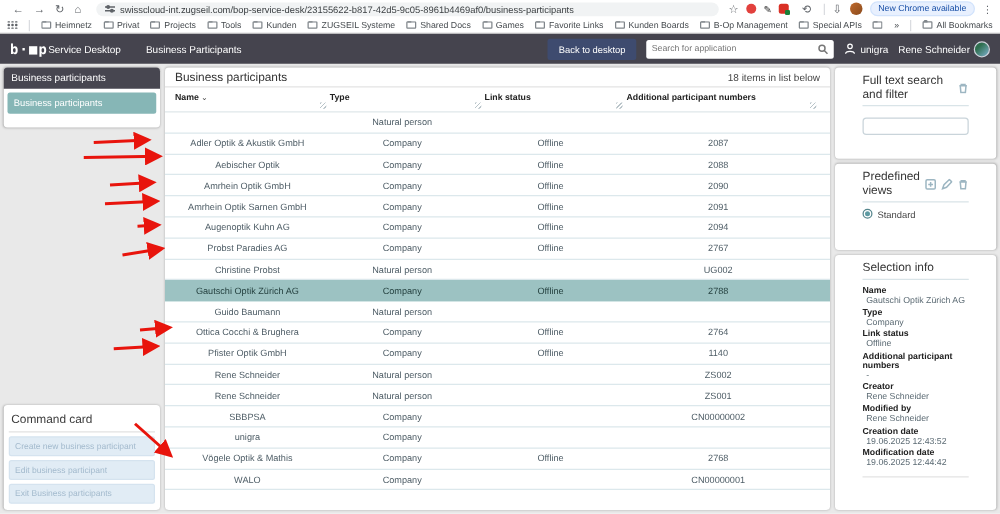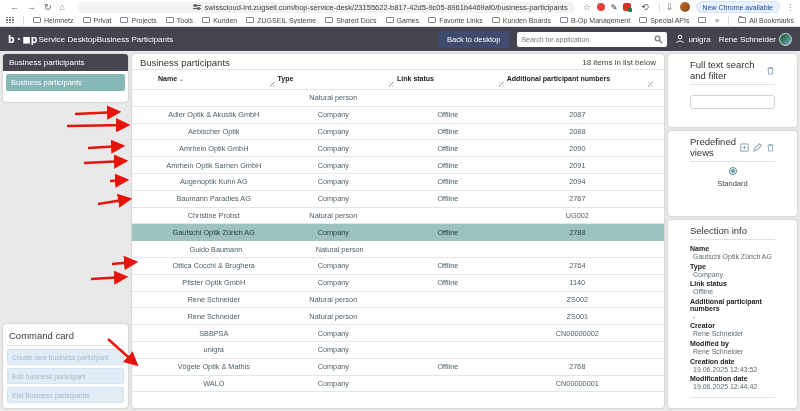--- a/index.html
+++ b/index.html
@@ -4,21 +4,21 @@
 <style>
   * { margin:0; padding:0; box-sizing:border-box; }
   html,body { width:800px; height:411px; }
   body { font-family:"Liberation Sans","DejaVu Sans",sans-serif; background:#fff; }
   .screen { position:relative; width:800px; height:411px; overflow:hidden; background:#e9e9e9; }
 
   
   .chrome { position:absolute; top:0; left:0; width:800px; height:27px; background:#fff; border-bottom:1px solid #dcdcdc; z-index:5;}
   .url-row { display:flex; align-items:center; height:14px; padding:0 6px; }
   .nav-ic { color:#5f6368; font-size:9px; line-height:1; margin:0 4px; }
-  .url-pill { flex:0 1 560px; display:flex; align-items:center; gap:4px; background:#f1f3f4; border-radius:8px; height:11px; margin:0 8px; padding:0 7px;justify-content:flex-end; }
+  .url-pill { flex:0 1 560px; display:flex; align-items:center; gap:4px; background:#f1f3f4; border-radius:8px; height:11px; margin:0 8px; padding:0 7px; }
   .url-text { font-size:7.5px; color:#3c4043; white-space:nowrap; overflow:hidden; }
   .chrome-right { margin-left:auto; display:flex; align-items:center; gap:6px; }
   .ext-ic { width:8px; height:8px; border-radius:50%; display:inline-block; }
   .ext-red { background:#e2413d; }
   .ext-sq { border-radius:2px; background:#d93025; position:relative; }
   .ext-sq::after{ content:''; position:absolute; right:-1px; bottom:-1px; width:4px; height:4px; background:#188038; border-radius:1px; }
   .pen-ic { font-size:8px; color:#333; }
   .star-ic { font-size:9px; color:#5f6368; }
   .dl-ic { font-size:9px; color:#5f6368; }
   .avatar-sm { width:10px; height:10px; border-radius:50%; background:linear-gradient(135deg,#c06a2d,#8a4b1d); }
@@ -28,21 +28,21 @@
   .bm { display:flex; align-items:center; gap:3px; font-size:7px; color:#454a4e; white-space:nowrap; }
   .folder { width:8px; height:6px; border:1px solid #80868b; border-radius:1px; position:relative; flex:none; }
   .folder::before { content:''; position:absolute; top:-2px; left:0; width:3px; height:1.5px; background:#80868b; border-radius:1px 1px 0 0; }
   .vdiv { width:1px; height:9px; background:#dadce0; }
   .grid-ic { display:grid; grid-template-columns:repeat(3,2px); grid-gap:1px; }
   .grid-ic i { width:1.5px; height:1.5px; background:#5f6368; border-radius:50%; }
 
   
   .app-header { position:absolute; top:27px; left:0; width:800px; height:24px; background:#45444e; display:flex; align-items:center; padding:0 8px; z-index:5; }
   .logo { color:#fff; font-weight:bold; font-size:11px; letter-spacing:1px; font-family:"DejaVu Sans Mono",monospace; }
-  .app-nav { display:flex; }
+  .app-nav { display:flex; gap:20px; }
   .app-nav span { color:#fff; font-size:8px; cursor:pointer; }
   .hdr-right { margin-left:auto; display:flex; align-items:center; gap:8px; }
   .back-btn { background:#3e4b6f; color:#fff; font-size:7.5px; padding:4px 9px; border-radius:2px; border:none; cursor:pointer; font-family:inherit; }
   .hdr-search { display:flex; align-items:center; background:#fff; border-radius:2px; width:150px; height:15px; padding:0 4px; }
   .hdr-search input { flex:1; border:none; outline:none; font-size:7px; color:#333; font-family:inherit; }
   .tenant, .user { color:#fff; font-size:8px; display:flex; align-items:center; gap:3px; }
   .avatar { width:13px; height:13px; border-radius:50%; background:linear-gradient(135deg,#2e6e4e 30%,#7fb2d0); border:1px solid #cfd4dc; }
 
   
   .workspace { position:absolute; top:51px; left:0; width:800px; height:360px; background:#e9e9e9; display:flex; gap:4px; padding:3px; }
@@ -57,36 +57,36 @@
   .cmd-btn { display:block; width:100%; text-align:left; background:#e1ecf5; color:#a3bacd; border:1px solid #d5e3ef; font-size:6.8px; padding:3.5px 4px; border-radius:2px; margin-top:3px; cursor:pointer; font-family:inherit; }
 
   .table-card { flex:1; display:flex; flex-direction:column; overflow:hidden; }
   .t-title-row { display:flex; justify-content:space-between; align-items:center; padding:4px 8px 3px; border-bottom:1px solid #e4e4e4; height:16px; }
   .t-title { font-size:9.5px; color:#333; }
   .t-count { font-size:8px; color:#444;margin-left:44px; }
   .thead { display:flex; padding:5px 8px 3px; border-bottom:1px solid #dfe7ea; height:20px; }
   .hcell { font-size:7px; font-weight:bold; color:#222; position:relative; padding-right:8px; }
   .hcell .rsz { position:absolute; right:3px; bottom:-1px; width:5px; height:5px; background:repeating-linear-gradient(135deg,#b9c4c9 0 1px,transparent 1px 2.6px); }
   .sort-ch { font-size:6px; color:#555; margin-left:2px; }
-  .c-name{width:24%;margin-left:18px;} .c-type{width:24%;} .c-link{width:22%;} .c-add{width:30%;}
+  .c-name{width:24%;} .c-type{width:24%;} .c-link{width:22%;} .c-add{width:30%;}
   .tbody { flex:1;text-align:center; }
   .trow { display:flex; align-items:center; height:16.8px; padding:0 8px; border-bottom:1px solid #dce8ec; font-size:7.3px; color:#4e5d66; cursor:pointer; }
   .trow .tcell { overflow:hidden; white-space:nowrap; padding-right:8px; }
   .trow.selected { background:#9cc2c2; color:#24403f; border-color:#9cc2c2; }
 
   .right-col { width:129px; flex:none; display:flex; flex-direction:column; gap:4px; }
   .rcard { padding:5px 22px; }
   .rcard-head { display:flex; justify-content:space-between; align-items:center; border-bottom:1px solid #d9e4e8; padding-bottom:3px; margin-bottom:5px; }
   .rcard-title { font-size:9.5px; color:#333; }
   .rcard-icons { display:flex; gap:4px; align-items:center; }
   .icn { width:9px; height:9px; stroke:#9db6c2; fill:none; stroke-width:1.2; cursor:pointer; }
   .filter-card { height:73px; }
   .filter-input { width:100%; height:14px; border:1px solid #c9d4da; border-radius:3px; font-size:7.5px; padding:0 4px; outline:none; font-family:inherit; }
-  .views-card { height:85px; }
-  .radio-row { display:flex; align-items:center; gap:4px; font-size:7.5px; color:#444; cursor:pointer;flex-direction:column; }
+  .views-card { height:69px; }
+  .radio-row { display:flex; gap:4px; font-size:7.5px; color:#444; cursor:pointer; }
   .radio { width:8px; height:8px; border-radius:50%; border:1px solid #55858c; position:relative; background:#fff; flex:none; }
   .radio.on::after { content:''; position:absolute; inset:1px; border-radius:50%; background:#5d9aa2; }
   .sel-card { flex:1; }
   .sel-field-label { font-size:7px; font-weight:bold; color:#222; margin-top:2.6px; }
   .sel-field-value { font-size:7px; color:#5c6b74; padding-left:3px; margin-top:1px; }
   .sel-hr { border:none; border-top:1px solid #e4e4e4; margin-top:7px; }
 
   .arrows { position:absolute; inset:0; width:800px; height:411px; pointer-events:none; z-index:40; }
   .mag { width:9px; height:9px; stroke:#777; fill:none; stroke-width:1.2; }
   .person-ic { width:10px; height:10px; stroke:#fff; fill:none; stroke-width:1; }
@@ -290,21 +290,21 @@
             <div class="tcell c-link">Offline</div>
             <div class="tcell c-add">2091</div>
           </div>
           <div class="trow">
             <div class="tcell c-name">Augenoptik Kuhn AG</div>
             <div class="tcell c-type">Company</div>
             <div class="tcell c-link">Offline</div>
             <div class="tcell c-add">2094</div>
           </div>
           <div class="trow">
-            <div class="tcell c-name">Baumann Paradies AG</div>
+            <div class="tcell c-name">Probst Paradies AG</div>
             <div class="tcell c-type">Company</div>
             <div class="tcell c-link">Offline</div>
             <div class="tcell c-add">2767</div>
           </div>
           <div class="trow">
             <div class="tcell c-name">Christine Probst</div>
             <div class="tcell c-type">Natural person</div>
             <div class="tcell c-link"></div>
             <div class="tcell c-add">UG002</div>
           </div>

